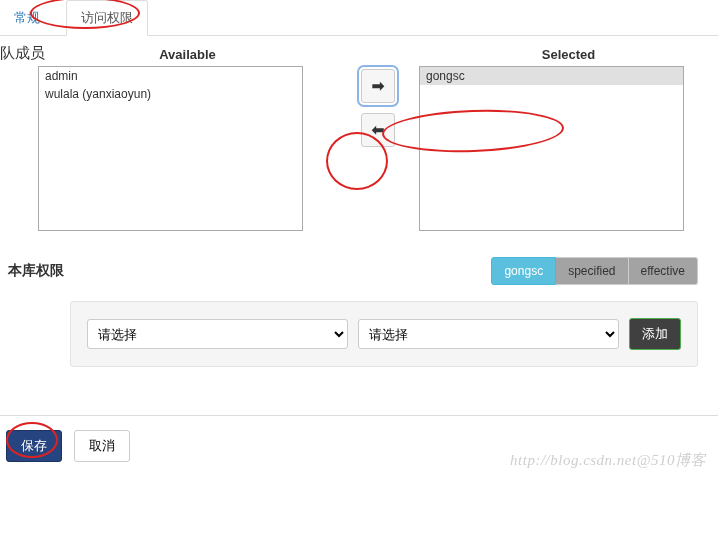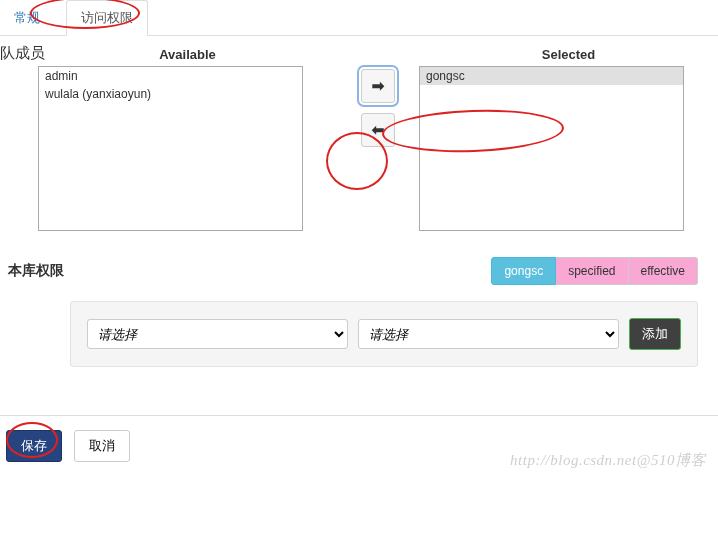--- a/index.html
+++ b/index.html
@@ -115,21 +115,21 @@
       justify-content: space-between;
       align-items: center;
       padding: 18px 20px 10px 8px;
     }
     .perm-title { font-weight: bold; font-size: 14px; }
     .btn-group { display: flex; }
     .btn-group .seg-btn {
       border: 1px solid #ccc;
       padding: 6px 12px;
       font-size: 12px;
-      background: #f9a8d4;
+      background: #a3a3a3;
       cursor: pointer;
     }
     .btn-group .seg-btn:first-child { border-radius: 3px 0 0 3px; }
     .btn-group .seg-btn:last-child { border-radius: 0 3px 3px 0; }
     .btn-group .seg-btn + .seg-btn { border-left: none; }
     .btn-group .seg-btn.active {
       background: #5bc0de;
       border-color: #46b8da;
       color: #fff;
     }
@@ -145,21 +145,20 @@
       align-items: center;
     }
     .sel {
       flex: 1;
       height: 30px;
       border: 1px solid #ccc;
       border-radius: 3px;
       background: #fff;
       padding: 4px 6px;
       font-size: 13px;
-      font-style: italic;
     }
     .add-btn {
       background: #404040;
       border: 1px solid #4cae4c;
       color: #fff;
       border-radius: 3px;
       padding: 6px 12px;
       font-size: 13px;
       cursor: pointer;
     }

